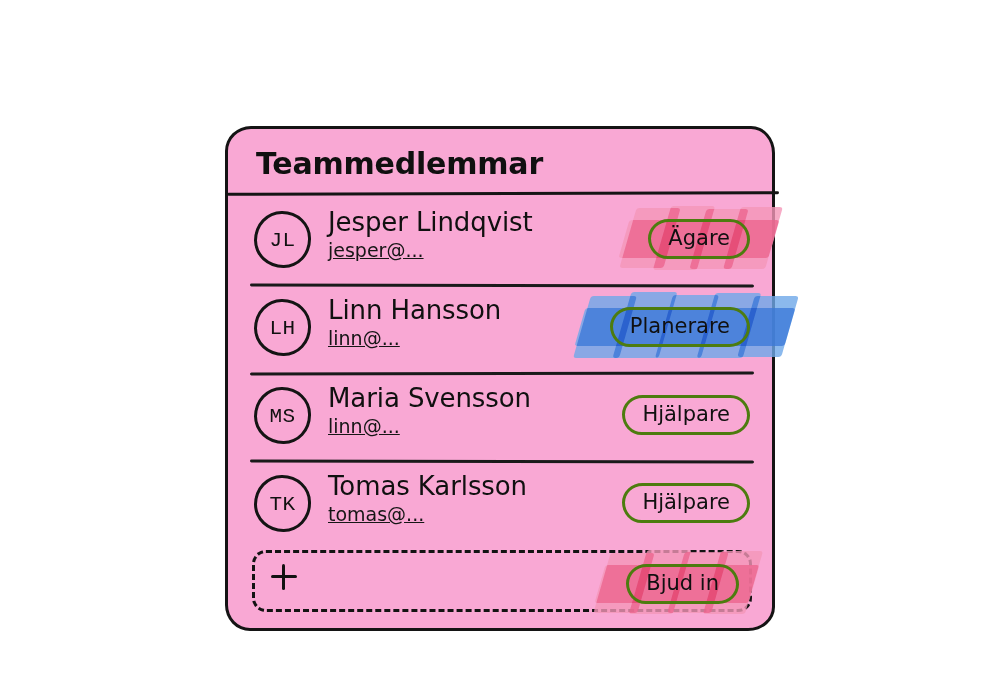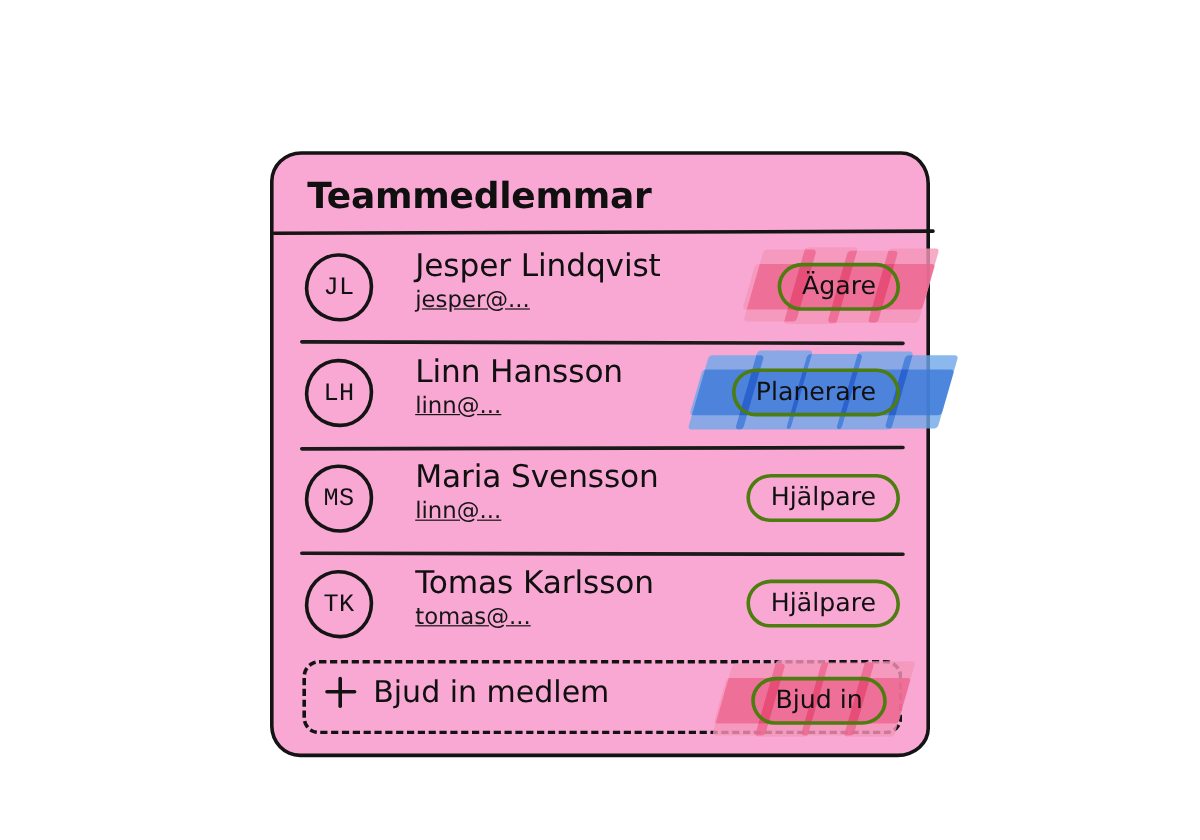--- a/index.html
+++ b/index.html
@@ -105,21 +105,21 @@
     font-weight: 400;
     color: #111111;
     letter-spacing: 0.3px;
     line-height: 1;
     transform: translateY(1px);
   }
 
   
   .identity {
     position: absolute;
-    left: 118px;
+    left: 100px;
     top: 12px;
   }
   .member-name {
     font-size: 26px;
     font-weight: 400;
     color: #101010;
     line-height: 1.08;
     letter-spacing: -0.1px;
     white-space: nowrap;
   }
@@ -323,21 +323,20 @@
       <div class="member-email">tomas@...</div>
     </div>
     <div class="chip-wrap">
       <div class="chip">Hjälpare</div>
     </div>
   </div>
 
   <div class="invite-row">
     <div class="invite-left">
       <span class="plus-icon"></span>
-      <span class="invite-label">Bjud in medlem</span>
     </div>
     <div class="invite-chip-wrap">
       <div class="marker marker-pink hl-bjud">
         <span></span>
           <span></span>
           <span></span>
           <span></span>
           <span></span>
       </div>
       <div class="chip">Bjud in</div>

